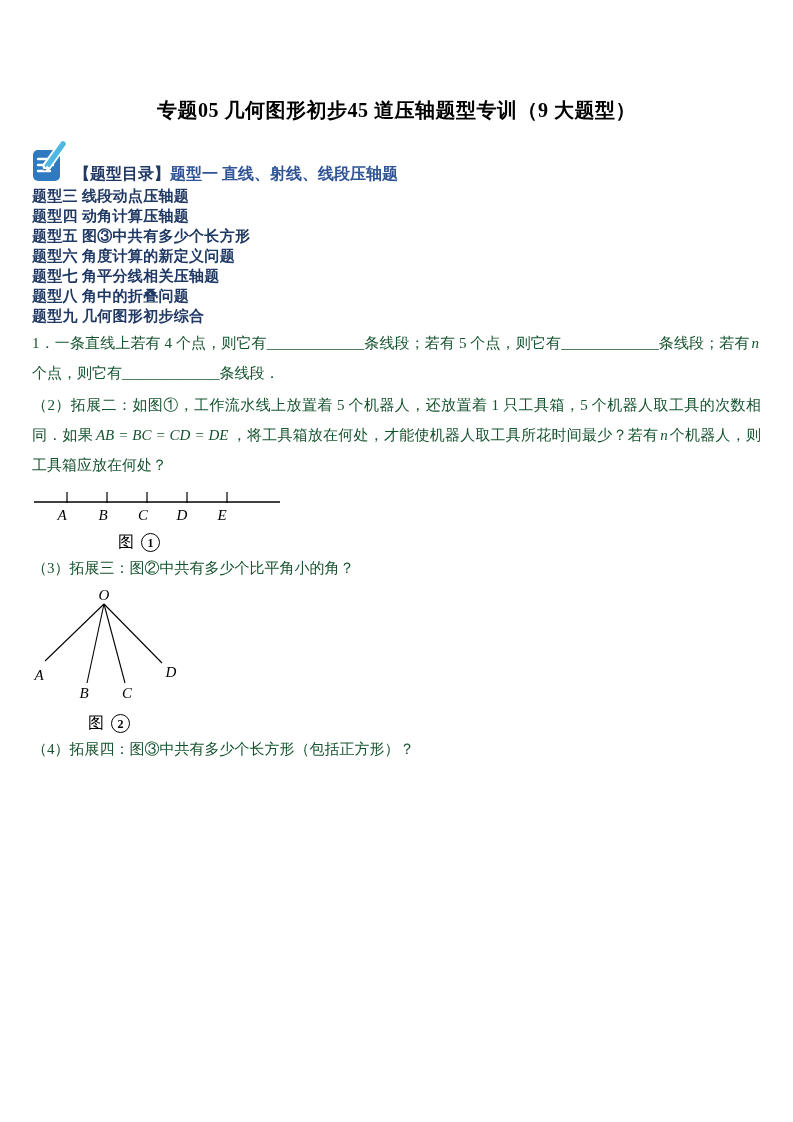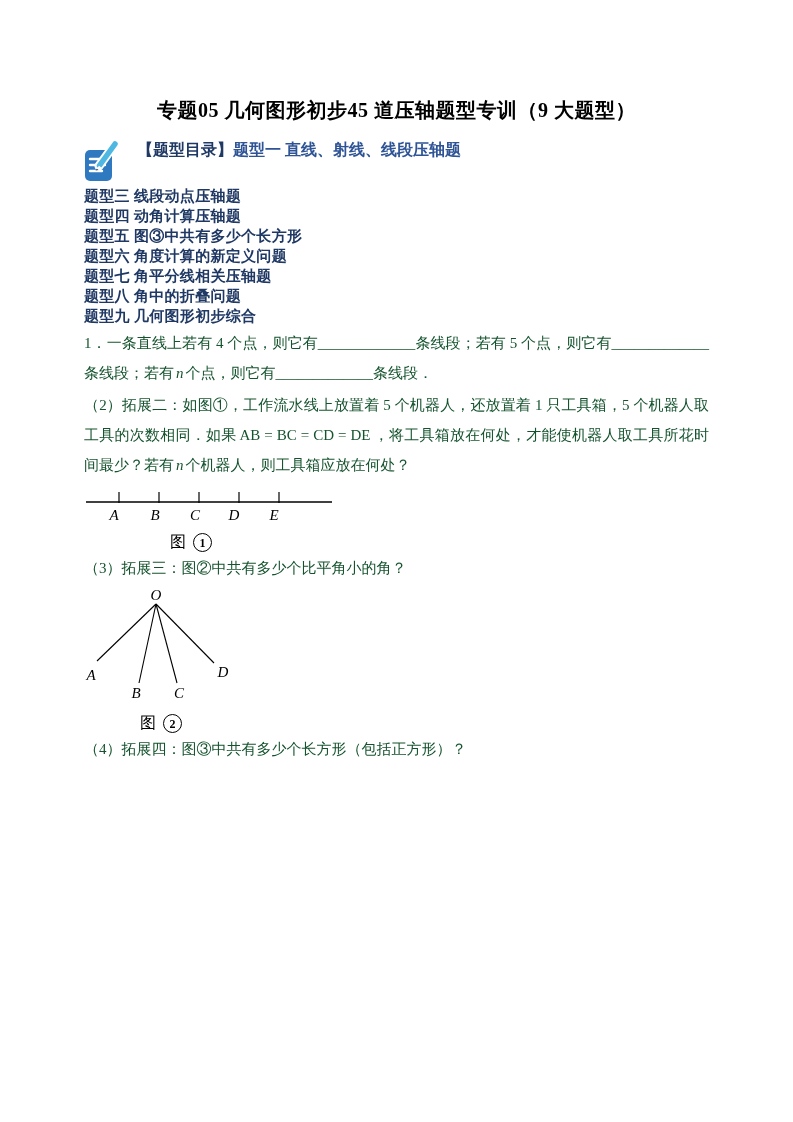--- a/index.html
+++ b/index.html
@@ -5,36 +5,36 @@
   html, body { margin: 0; padding: 0; background: #ffffff; }
   .page {
     position: relative;
     width: 793px;
     height: 1122px;
     background: #ffffff;
     font-family: "Liberation Serif", "DejaVu Serif", serif;
     color: #000000;
     overflow: hidden;
   }
-  .content { padding: 0 84px; margin-top: 20px; }
+  .content { padding: 0 32px; margin-top: 20px; }
 
   .doc-title {
     margin: 97px 0 0 0;
     font-size: 20px;
     line-height: 26px;
     font-weight: bold;
     text-align: center;
     color: #000000;
     letter-spacing: 0.5px;
   }
 
   .heading-row {
     display: flex;
-    align-items: flex-start;
-    gap: 19px;
+    align-items: flex-end;
+    gap: 8px;
     margin-top: 18px;
     height: 42px;
   }
   .heading-row.example { margin-top: 3px; height: 44px; }
   .heading-text { margin: 0; font-size: 16px; font-weight: bold; line-height: 18px; }
   .navy { color: #1F3864; }
   .blue { color: #2F5496; }
 
   .icon-box { flex: 0 0 auto; display: inline-flex; }
 
@@ -51,21 +51,21 @@
     margin: 0 0 2px 0;
     font-size: 15px;
     line-height: 30px;
     text-align: justify;
     color: #14532d;
   }
   p.q1 { margin-top: 2px; }
 
   .blank { white-space: nowrap; }
   .var { font-style: italic; padding: 0 2px; }
-  .math { padding: 0 3px; }
+  .math { font-style: italic; padding: 0 3px; }
 
   figure { margin: 0; padding: 0; }
   .fig1 { margin: 10px 0 0 2px; }
   .fig2 { margin: 2px 0 0 0; }
   .fig-caption {
     display: flex;
     align-items: center;
     gap: 7px;
     font-size: 16px;
     margin-top: 2px;

